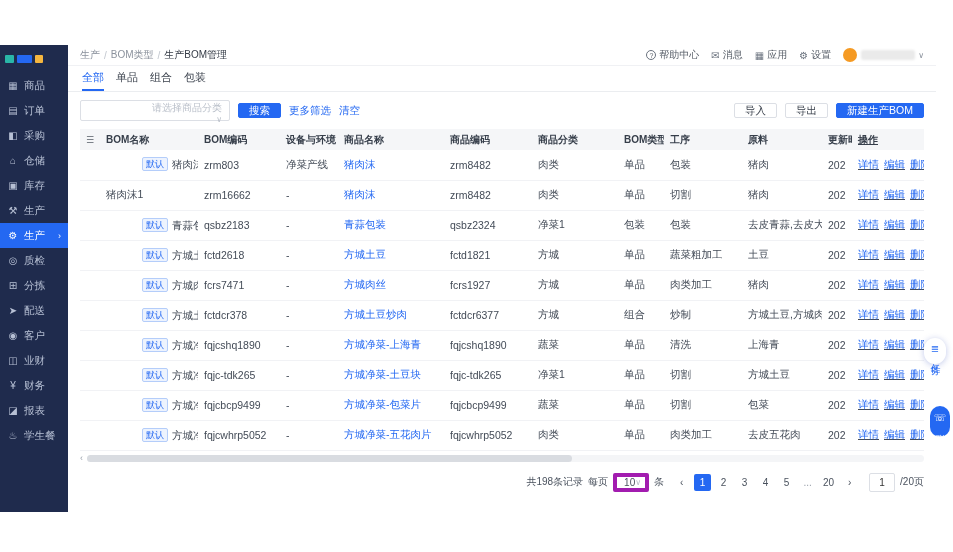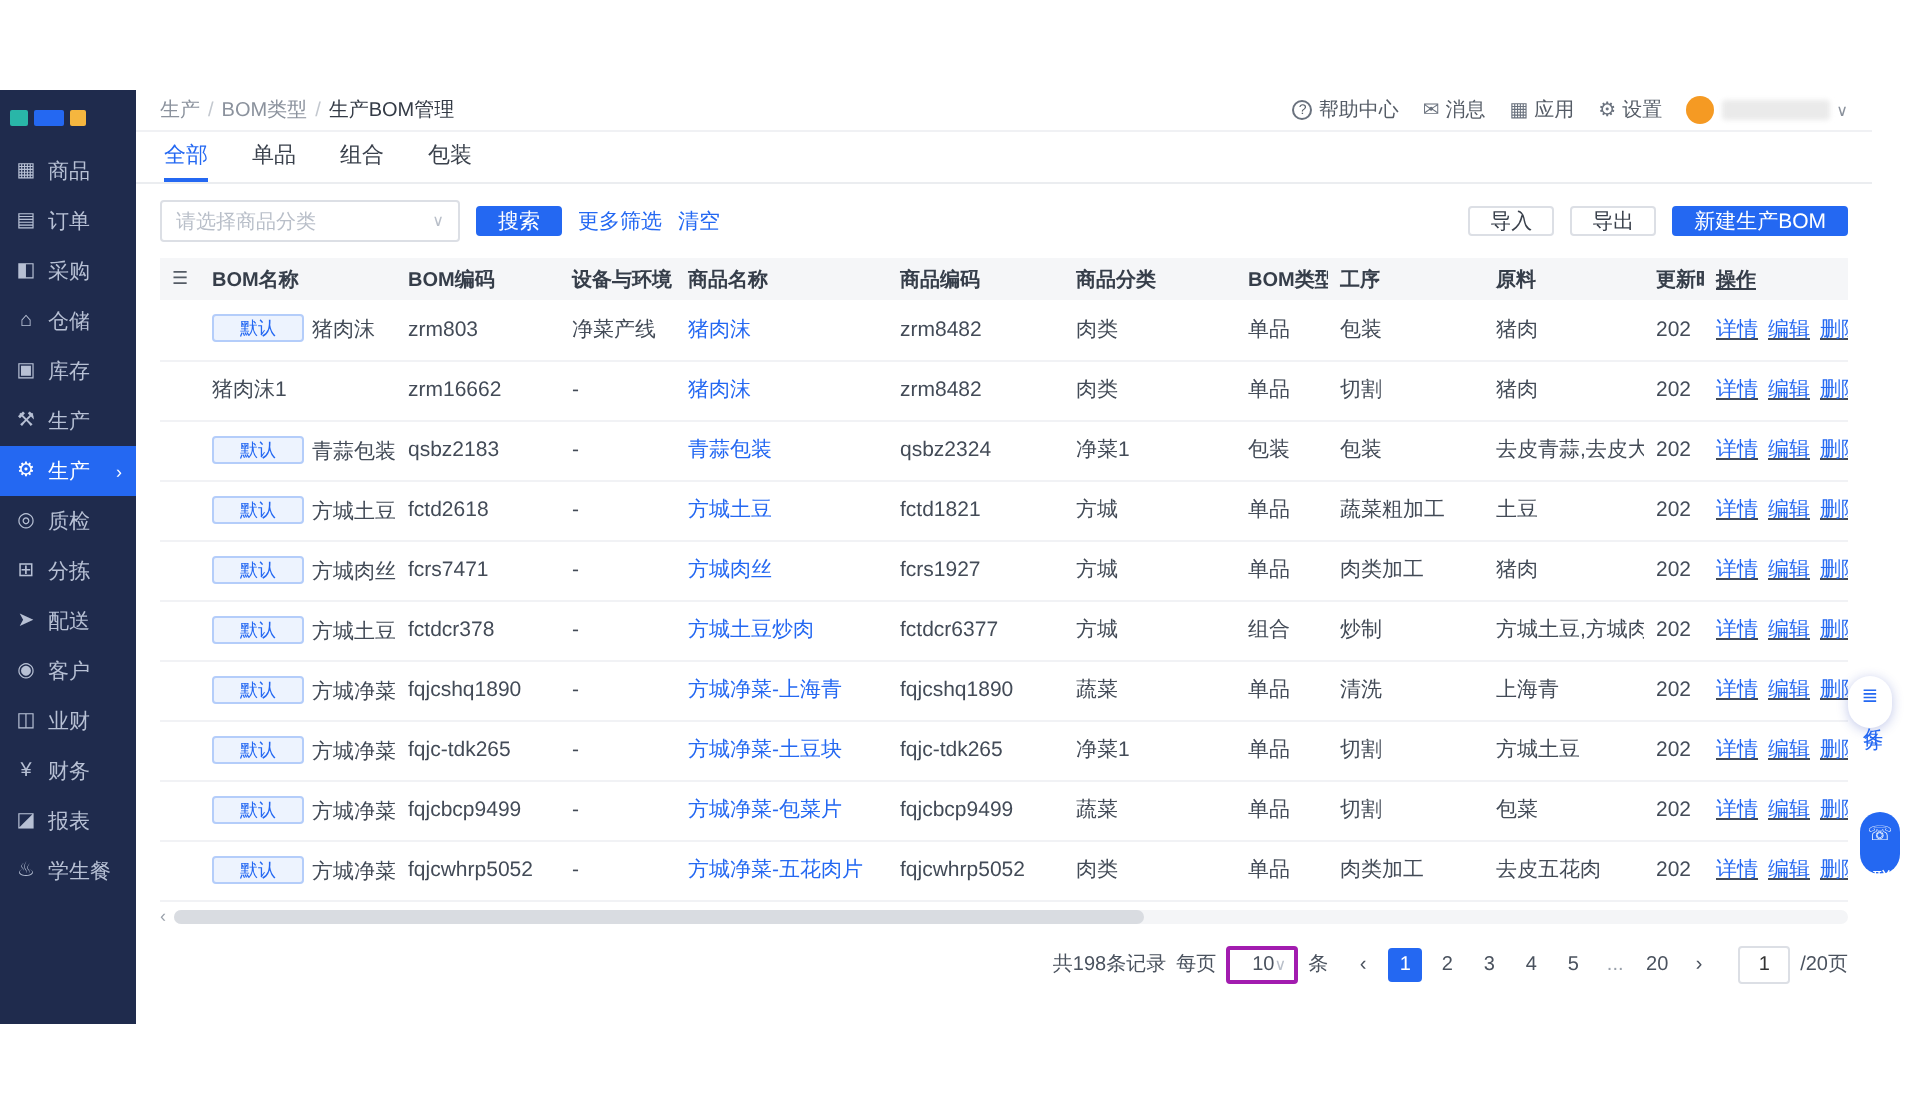--- a/index.html
+++ b/index.html
@@ -37,29 +37,29 @@
   .topbar-right { margin-left:auto; display:flex; align-items:center; }
   .tb-item { display:flex; align-items:center; gap:3px; color:#555c66; margin-left:12px; cursor:pointer; }
   .tb-icon { font-size:10px; color:#6a727e; }
   .help-icon { width:10px; height:10px; border:1px solid #6a727e; border-radius:50%; font-size:7px;
                display:flex; align-items:center; justify-content:center; }
   .user { display:flex; align-items:center; margin-left:12px; cursor:pointer; }
   .avatar { width:14px; height:14px; border-radius:50%; flex:none; }
   .blur-name { width:54px; height:10px; background:#eaeaea; border-radius:2px; filter:blur(1.2px); margin-left:4px; }
   .caret { font-size:8px; color:#8a919c; margin-left:3px; }
 
-  .tabsbar { height:26px; flex:none; display:flex; align-items:stretch; gap:22px; padding:0 14px;
+  .tabsbar { height:26px; flex:none; display:flex; align-items:stretch; gap:12px; padding:0 14px;
              border-bottom:1px solid #ebedf0; }
   .tab { font-size:11px; color:#3a414c; display:flex; align-items:center; border-bottom:2px solid transparent;
          cursor:pointer; }
   .tab.active { color:#2468f2; border-bottom-color:#2468f2; }
 
   .filterbar { height:37px; flex:none; display:flex; align-items:center; gap:8px; padding:0 12px; }
-  .sel { width:150px; height:21px; border:1px solid #dcdfe5; border-radius:2px; display:flex; align-items:center;
-         justify-content:space-between; padding:0 7px; font-size:10px; color:#b9bfc9; cursor:pointer; background:#fff; }
+  .sel { width:150px; height:21px; border:1px solid #dcdfe5; border-radius:2px; display:flex; align-items:flex-end;
+         justify-content:space-between; padding:0 7px; font-size:10px; color:#b9bfc9; cursor:pointer; background:#fff;flex-direction:column; }
   .sel .scaret { color:#b9bfc9; font-size:8px; }
   .txt-input { width:160px; height:21px; border:1px solid #dcdfe5; border-radius:2px; padding:0 7px;
                font-size:10px; color:#333; outline:none; font-family:inherit; }
   .txt-input::placeholder { color:#b9bfc9; }
   .btn { height:15px; border-radius:2px; font-size:10.5px; display:flex; align-items:center; padding:0 10px;
          cursor:pointer; white-space:nowrap; border:1px solid transparent; }
   .btn-primary { background:#2468f2; color:#fff; border-color:#2468f2; }
   .btn-plain { background:#fff; color:#3a414c; border-color:#dcdfe5; }
   .filter-link { font-size:10.5px; color:#2468f2; cursor:pointer; white-space:nowrap;font-family:Liberation Serif, serif; }
   .spacer { flex:1; }
@@ -68,30 +68,30 @@
   table { width:844px; border-collapse:collapse; table-layout:fixed; font-size:10.5px; }
   thead th { background:#f5f6f8; height:21px; font-weight:bold; color:#363e4a; text-align:left;
              padding:0 6px; white-space:nowrap; overflow:hidden; font-size:10px; }
   .th-icon { text-align:center; padding:0 2px; color:#555c66; font-size:9px; cursor:pointer; }
   tbody td { height:30px; border-bottom:1px solid #f1f2f5; padding:0 6px; color:#434b57;
              white-space:nowrap; overflow:hidden; }
   .link { color:#2468f2; text-decoration:none; cursor:pointer; }
   .act { margin-right:5px; }
   .td-actions, .th-actions { box-shadow:-5px 0 6px -5px rgba(0,0,0,.18);text-decoration:underline; }
   .tag { display:inline-block; border:1px solid #b4cdfa; background:#edf3fe; color:#2468f2; font-size:9px;
-         line-height:12px; padding:0 13px; border-radius:2px; margin-right:4px; vertical-align:1px; }
+         line-height:12px; padding:0 3px; border-radius:2px; margin-right:4px; vertical-align:1px;margin-left:36px; }
 
   .hscroll { height:9px; margin:3px 12px 0; display:flex; align-items:center; gap:4px; }
   .scroll-hint { color:#9aa1ab; font-size:9px; line-height:9px; cursor:pointer; }
   .track { flex:1; height:7px; background:#f4f5f7; border-radius:4px; position:relative; }
   .thumb { position:absolute; left:0; top:0; height:7px; width:58%; background:#d9dce1; border-radius:4px; cursor:pointer; }
 
   .pagination { display:flex; align-items:center; justify-content:flex-end; padding:10px 12px 0;
                 font-size:10px; color:#4a525e; gap:5px; }
-  .mini-sel { width:36px; height:19px; border:2px solid #a21caf; border-radius:2px; display:flex;
+  .mini-sel { width:36px; height:19px; border:4px solid #a21caf; border-radius:2px; display:flex;
               align-items:center; justify-content:flex-end; padding:0 4px; color:#4a525e;
               cursor:pointer; background:#fff; }
   .mini-sel .scaret { font-size:8px; color:#b9bfc9; }
   .pager { display:flex; align-items:center; gap:4px; margin-left:4px; }
   .pg-btn { min-width:17px; height:17px; display:flex; align-items:center; justify-content:center;
             border-radius:2px; color:#4a525e; cursor:pointer; padding:0 2px; }
   .pg-btn.active { background:#2468f2; color:#fff; }
   .pg-btn.ellipsis { color:#9aa1ab; cursor:default; }
   .jump-input { width:26px; height:19px; border:1px solid #dcdfe5; border-radius:2px; text-align:center;
                 font-size:10px; color:#333; outline:none; margin-left:6px; font-family:inherit; }

